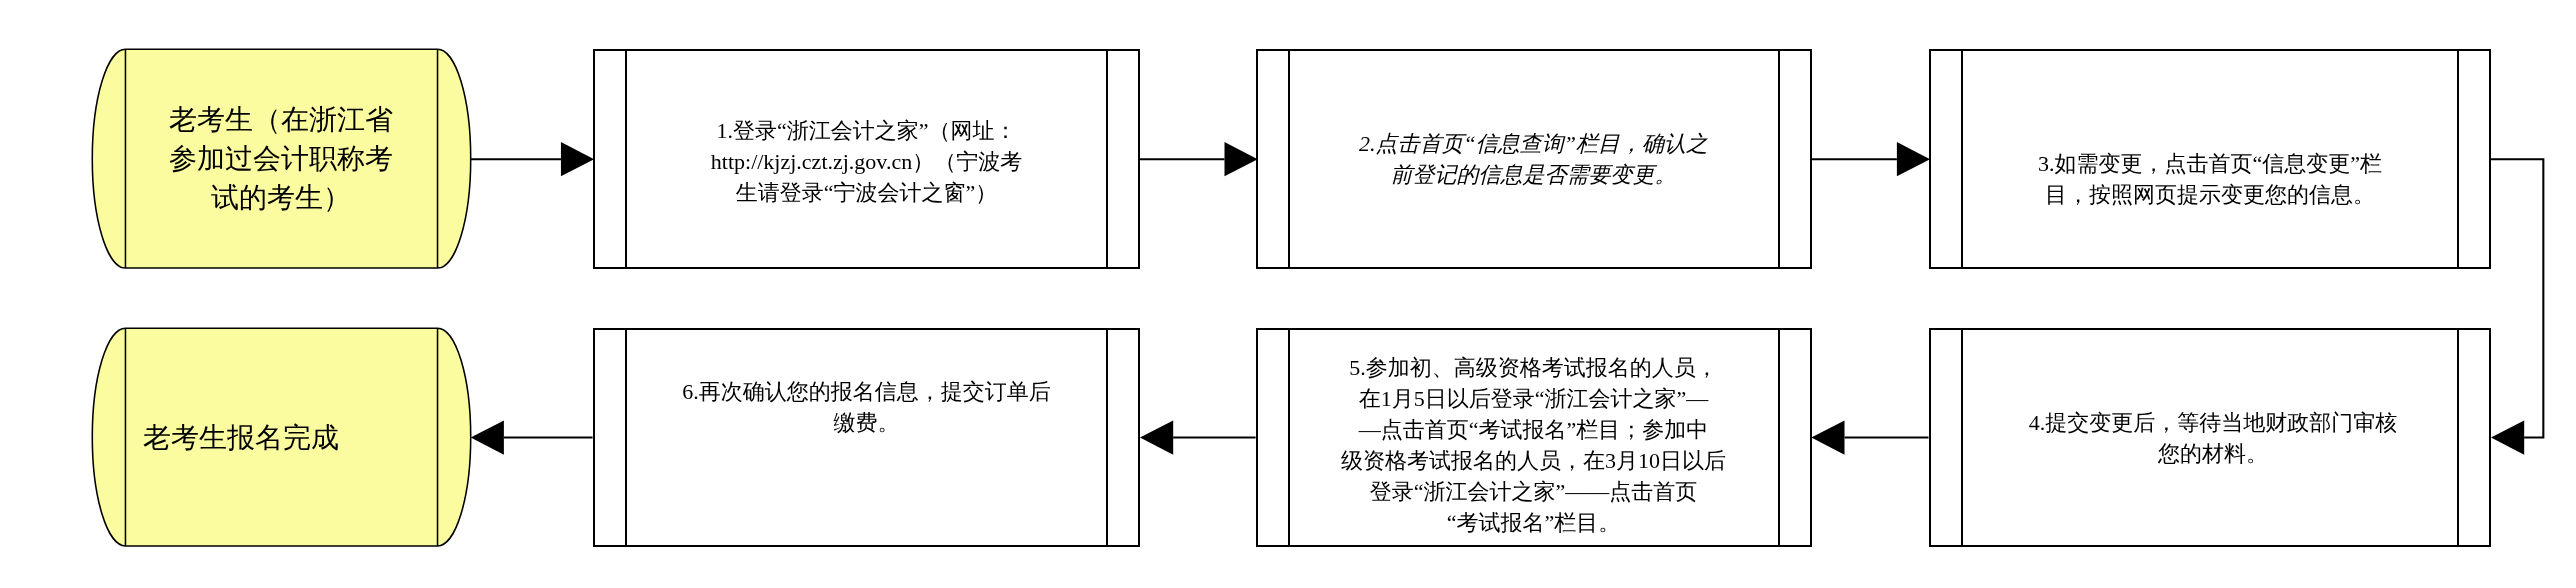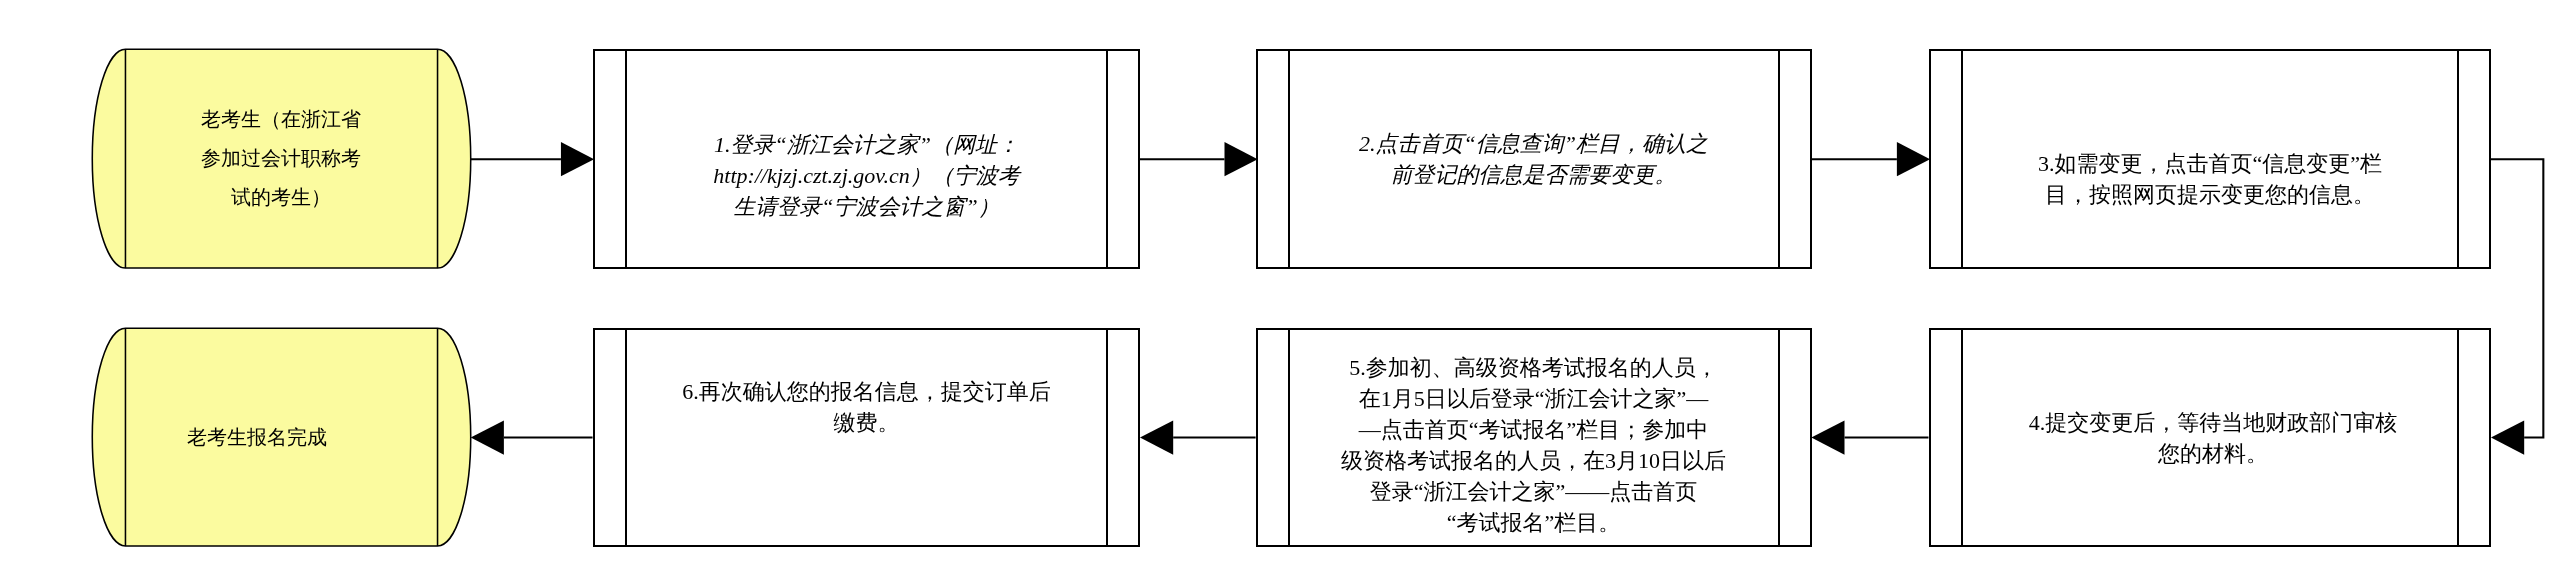--- a/index.html
+++ b/index.html
@@ -39,21 +39,21 @@
     position: absolute;
     display: flex;
     align-items: center;
     justify-content: center;
     text-align: center;
     white-space: pre-line;
     font-size: 22px;
     line-height: 31px;
   }
   .terminator-text {
-    font-size: 20px;
+    font-size: 28px;
     line-height: 39px;
   }
 </style>
 </head>
 <body>
 
 <div class="canvas">
 
   <svg class="layer" viewBox="0 0 4969 1136">
 
@@ -132,21 +132,21 @@
 
   <div class="node-box" style="left:593px; top:328px; width:547px; height:219px;">
     <div class="side-bar left"></div>
     <div class="side-bar right"></div>
   </div>
 
   <div class="node-text terminator-text" style="left:125px; top:49px; width:312px; height:219px;">老考生（在浙江省
 参加过会计职称考
 试的考生）</div>
 
-  <div class="node-text" style="left:629px; top:65px; width:475px; height:220px;font-style:italic;">1.登录“浙江会计之家”（网址：
+  <div class="node-text" style="left:629px; top:51px; width:475px; height:220px;">1.登录“浙江会计之家”（网址：
 http://kjzj.czt.zj.gov.cn）（宁波考
 生请登录“宁波会计之窗”）</div>
 
   <div class="node-text" style="left:1292px; top:49px; width:483px; height:220px;font-style:italic;">2.点击首页“信息查询”栏目，确认之
 前登记的信息是否需要变更。</div>
 
   <div class="node-text" style="left:1965px; top:49px; width:490px; height:260px;">3.如需变更，点击首页“信息变更”栏
 目，按照网页提示变更您的信息。</div>
 
   <div class="node-text" style="left:1968px; top:328px; width:490px; height:219px;">4.提交变更后，等待当地财政部门审核
@@ -155,16 +155,16 @@
   <div class="node-text" style="left:1292px; top:344px; width:483px; height:201px;">5.参加初、高级资格考试报名的人员，
 在1月5日以后登录“浙江会计之家”—
 —点击首页“考试报名”栏目；参加中
 级资格考试报名的人员，在3月10日以后
 登录“浙江会计之家”——点击首页
 “考试报名”栏目。</div>
 
   <div class="node-text" style="left:629px; top:328px; width:475px; height:158px;">6.再次确认您的报名信息，提交订单后
 缴费。</div>
 
-  <div class="node-text terminator-text" style="left:125px; top:328px; width:264px; height:218px;">老考生报名完成</div>
+  <div class="node-text terminator-text" style="left:109px; top:328px; width:264px; height:218px;">老考生报名完成</div>
 
 </div>
 
 
 </body></html>

